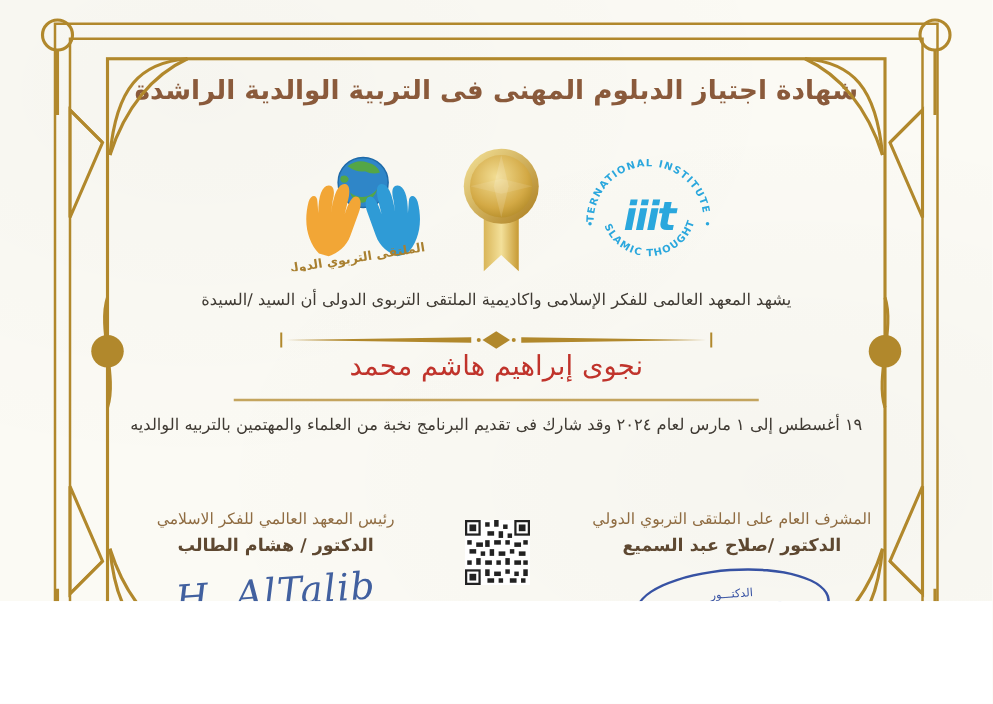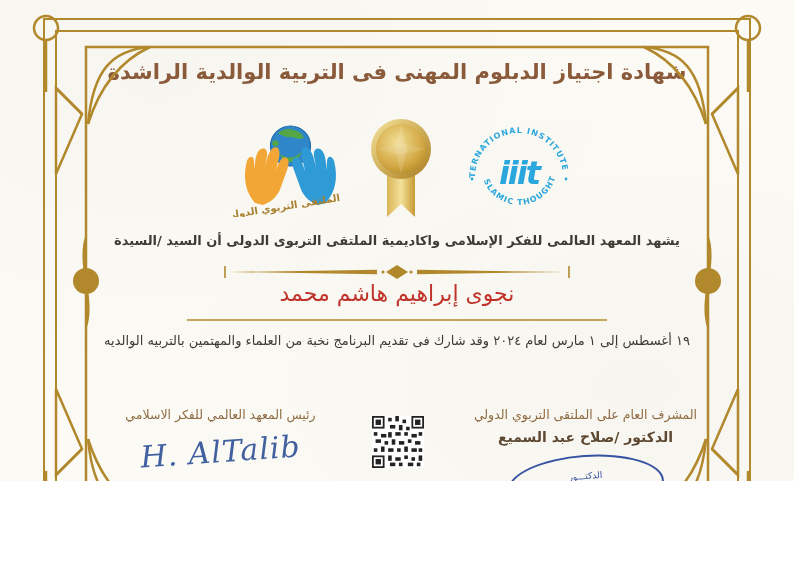--- a/index.html
+++ b/index.html
@@ -6,21 +6,21 @@
   .page{
     position:relative;width:794px;height:481px;overflow:hidden;
     background:
       radial-gradient(ellipse at 20% 15%, rgba(0,0,0,0.02), transparent 55%),
       radial-gradient(ellipse at 80% 80%, rgba(0,0,0,0.02), transparent 55%),
       var(--paper,#fbfaf4);
     font-family:"DejaVu Sans",sans-serif;
   }
   .abs{position:absolute;}
   .ar{direction:rtl;}
-  .center{left:0;right:0;text-align:center;font-weight:bold;}
+  .center{left:0;right:0;text-align:center;}
   .title{top:60px;font-size:21px;font-weight:bold;color:var(--title-brown,#8a5a3b);letter-spacing:.2px;}
   .intro{top:233px;font-size:13px;color:var(--text-dark,#3f3a33);}
   .recipient{top:281px;font-size:22px;font-weight:normal;color:var(--name-red,#c0332b);}
   .name-underline{top:319px;left:187px;width:420px;height:2px;background:var(--gold,#b1882c);opacity:.75;}
   .body-text{top:330px;left:97px;width:600px;text-align:center;font-size:13px;color:var(--text-dark,#3f3a33);line-height:21px;}
   .sig-block{top:407px;text-align:center;}
   .sig-left{left:88px;width:265px;}
   .sig-right{left:443px;width:285px;}
   .sig-role{font-size:12.5px;color:var(--role-brown,#8f6c42);}
   .sig-name{margin-top:7px;font-size:14px;color:#5e4831;font-weight:bold;}
@@ -157,20 +157,21 @@
 
   <div class="abs center ar recipient">نجوى إبراهيم هاشم محمد</div>
   <div class="abs name-underline"></div>
 
   <div class="abs body-text ar">
     <div>١٩ أغسطس إلى ١ مارس لعام ٢٠٢٤ وقد شارك فى تقديم البرنامج نخبة من العلماء والمهتمين بالتربيه الوالديه</div>
   </div>
 
   <div class="abs sig-block sig-left" style="z-index:2">
     <div class="ar sig-role">رئيس المعهد العالمي للفكر الاسلامي</div>
+    <div class="ar sig-name">الدكتور /  هشام الطالب</div>
     <div class="script-sig">H. AlTalib</div>
   </div>
 
   <div class="abs sig-block sig-right" style="z-index:2">
     <div class="ar sig-role">المشرف العام على الملتقى التربوي الدولي</div>
     <div class="ar sig-name">الدكتور /صلاح عبد السميع</div>
     <div class="stamp">
       <div class="ar stamp-title">الدكتـــور</div>
       <div class="ar stamp-name">صلاح عبدالسميع</div>
     </div>

